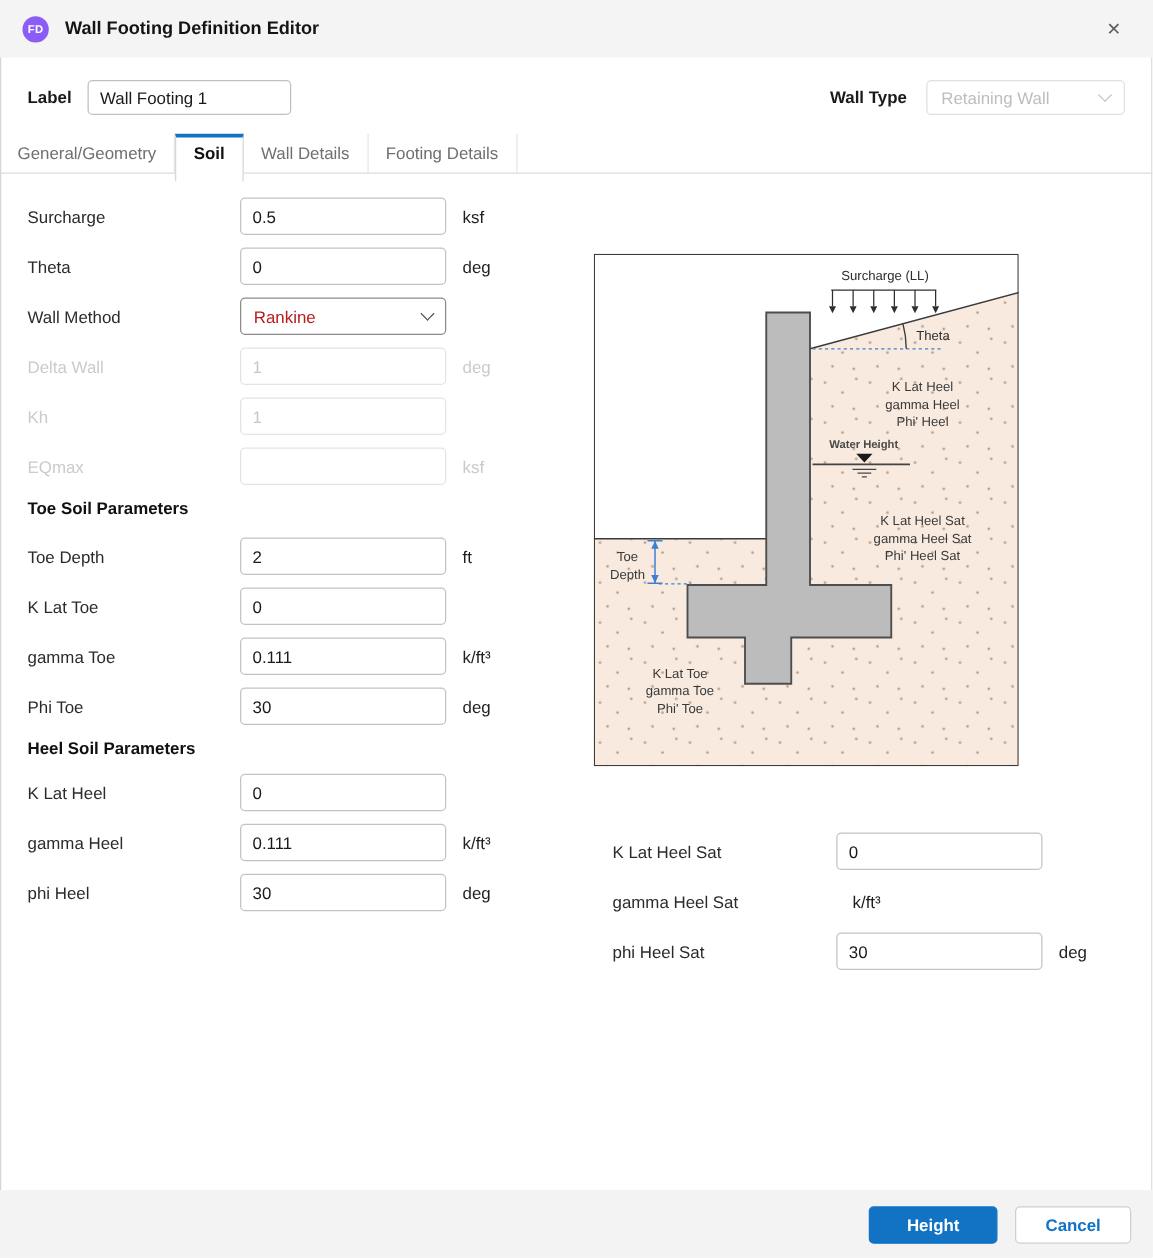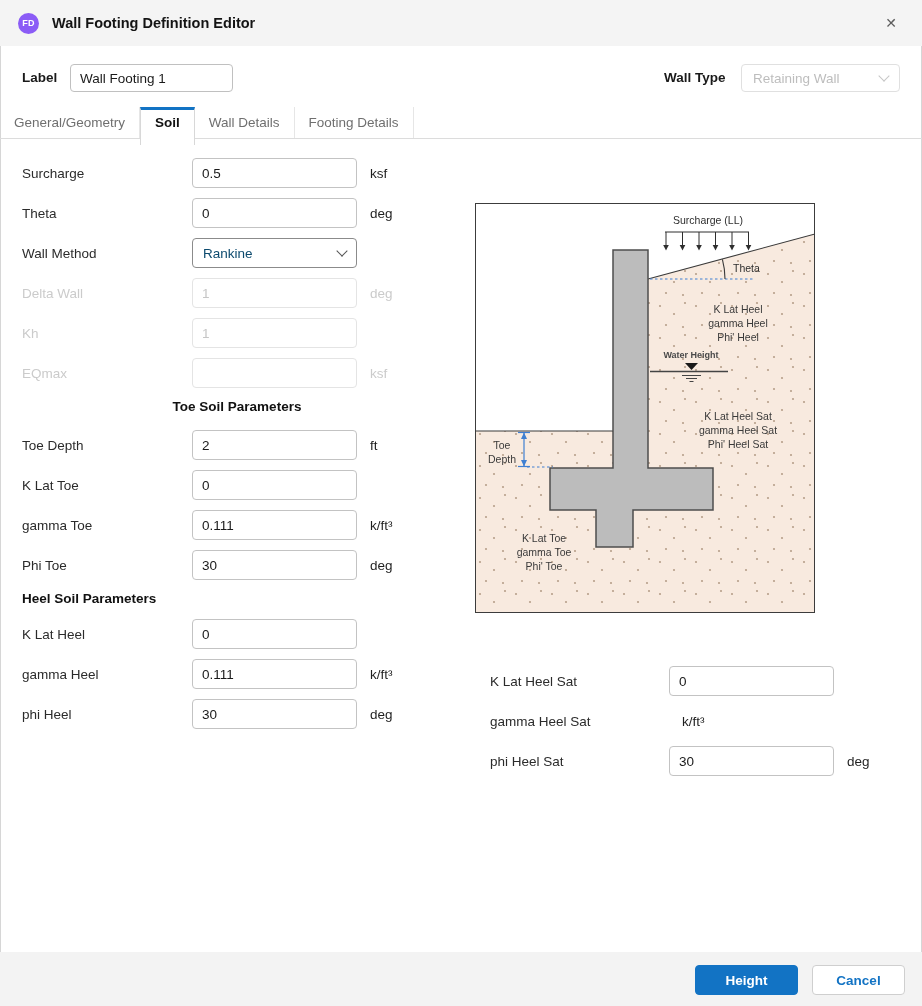--- a/index.html
+++ b/index.html
@@ -37,21 +37,21 @@
 
   
   .form-left{position:absolute;left:22px;top:158px;width:430px;}
   .form-right{position:absolute;left:490px;top:666px;width:420px;}
   .frow{display:flex;align-items:center;height:30px;margin-bottom:10px;font-size:13.5px;}
   .flabel{width:170px;color:#2b2b2b;flex:none;}
   .form-right .flabel{width:179px;}
   .fin{width:165px;height:30px;box-sizing:border-box;border:1px solid #c3c3c3;border-radius:4px;padding:0 9px;
     font-size:13.5px;font-family:inherit;color:#1a1a1a;outline:none;flex:none;background:#fff;}
   .fselect{width:165px;height:30px;box-sizing:border-box;border:1px solid #8b8b8b;border-radius:4px;padding:0 10px;
-    display:flex;align-items:center;justify-content:space-between;font-size:13.5px;color:#0c4a6e;background:#fff;flex:none;cursor:pointer;}
+    display:flex;align-items:center;justify-content:space-between;font-size:13.5px;color:#b91c1c;background:#fff;flex:none;cursor:pointer;}
   .funit{margin-left:13px;color:#1f1f1f;}
   .frow.disabled .flabel,.frow.disabled .funit{color:#cbcbcb;}
   .frow.disabled .fin{border-color:#e4e4e4;color:#c6c6c6;}
   .fheading{font-size:13.5px;font-weight:bold;height:18px;line-height:18px;color:#111;}
 
   
   .diagram{position:absolute;left:475px;top:203px;}
 
   
   .footer{position:absolute;left:0;right:0;top:952px;height:54px;background:#f3f3f3;}
@@ -115,21 +115,21 @@
       <span class="flabel">Kh</span>
       <input class="fin" disabled="" value="1" style="">
       <span class="funit"></span>
     </div>
     <div class="frow disabled">
       <span class="flabel">EQmax</span>
       <input class="fin" disabled="" value="" style="">
       <span class="funit">ksf</span>
     </div>
 
-    <div class="fheading" style="margin:4px 0 14px 0;text-align:center;">Toe Soil Parameters</div>
+    <div class="fheading" style="margin:4px 0 14px 0;">Toe Soil Parameters</div>
 
     <div class="frow">
       <span class="flabel">Toe Depth</span>
       <input class="fin" value="2" style="">
       <span class="funit">ft</span>
     </div>
     <div class="frow">
       <span class="flabel">K Lat Toe</span>
       <input class="fin" value="0" style="">
       <span class="funit"></span>

